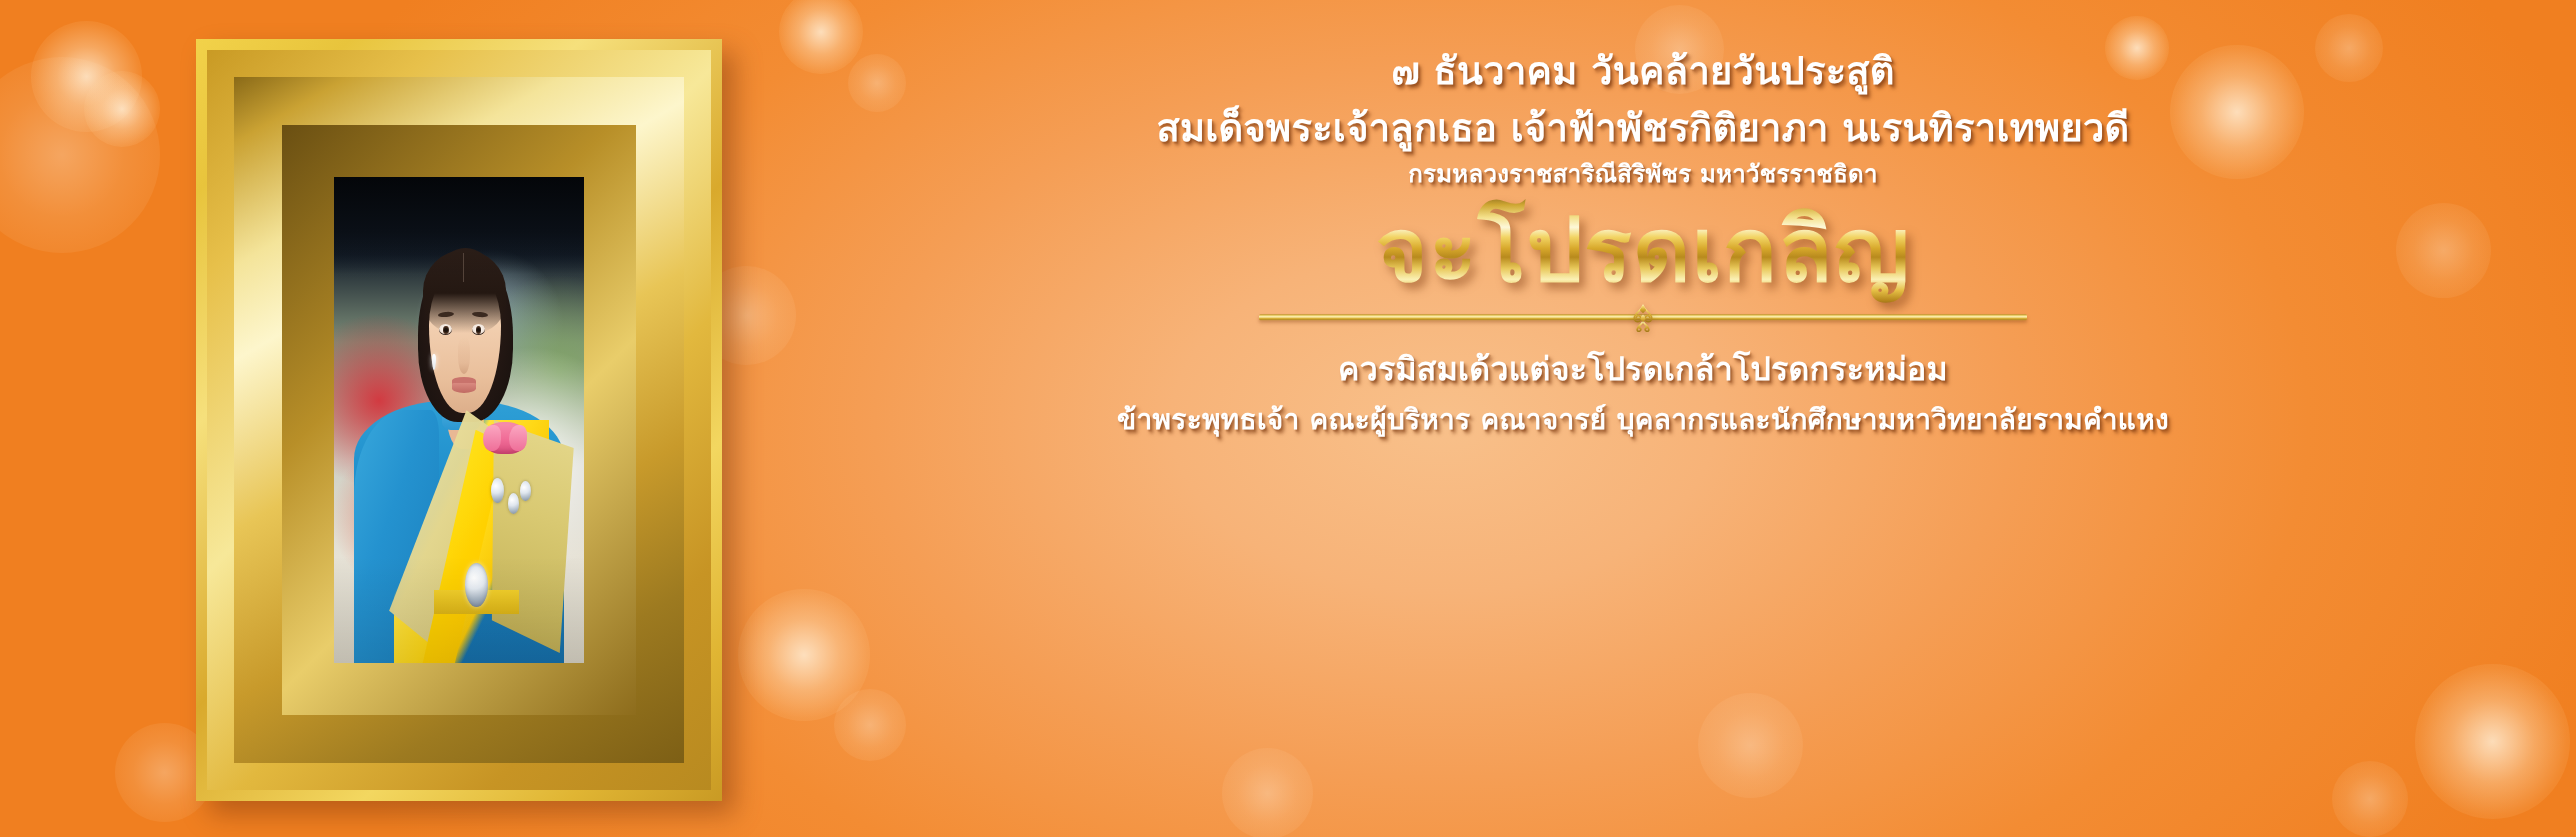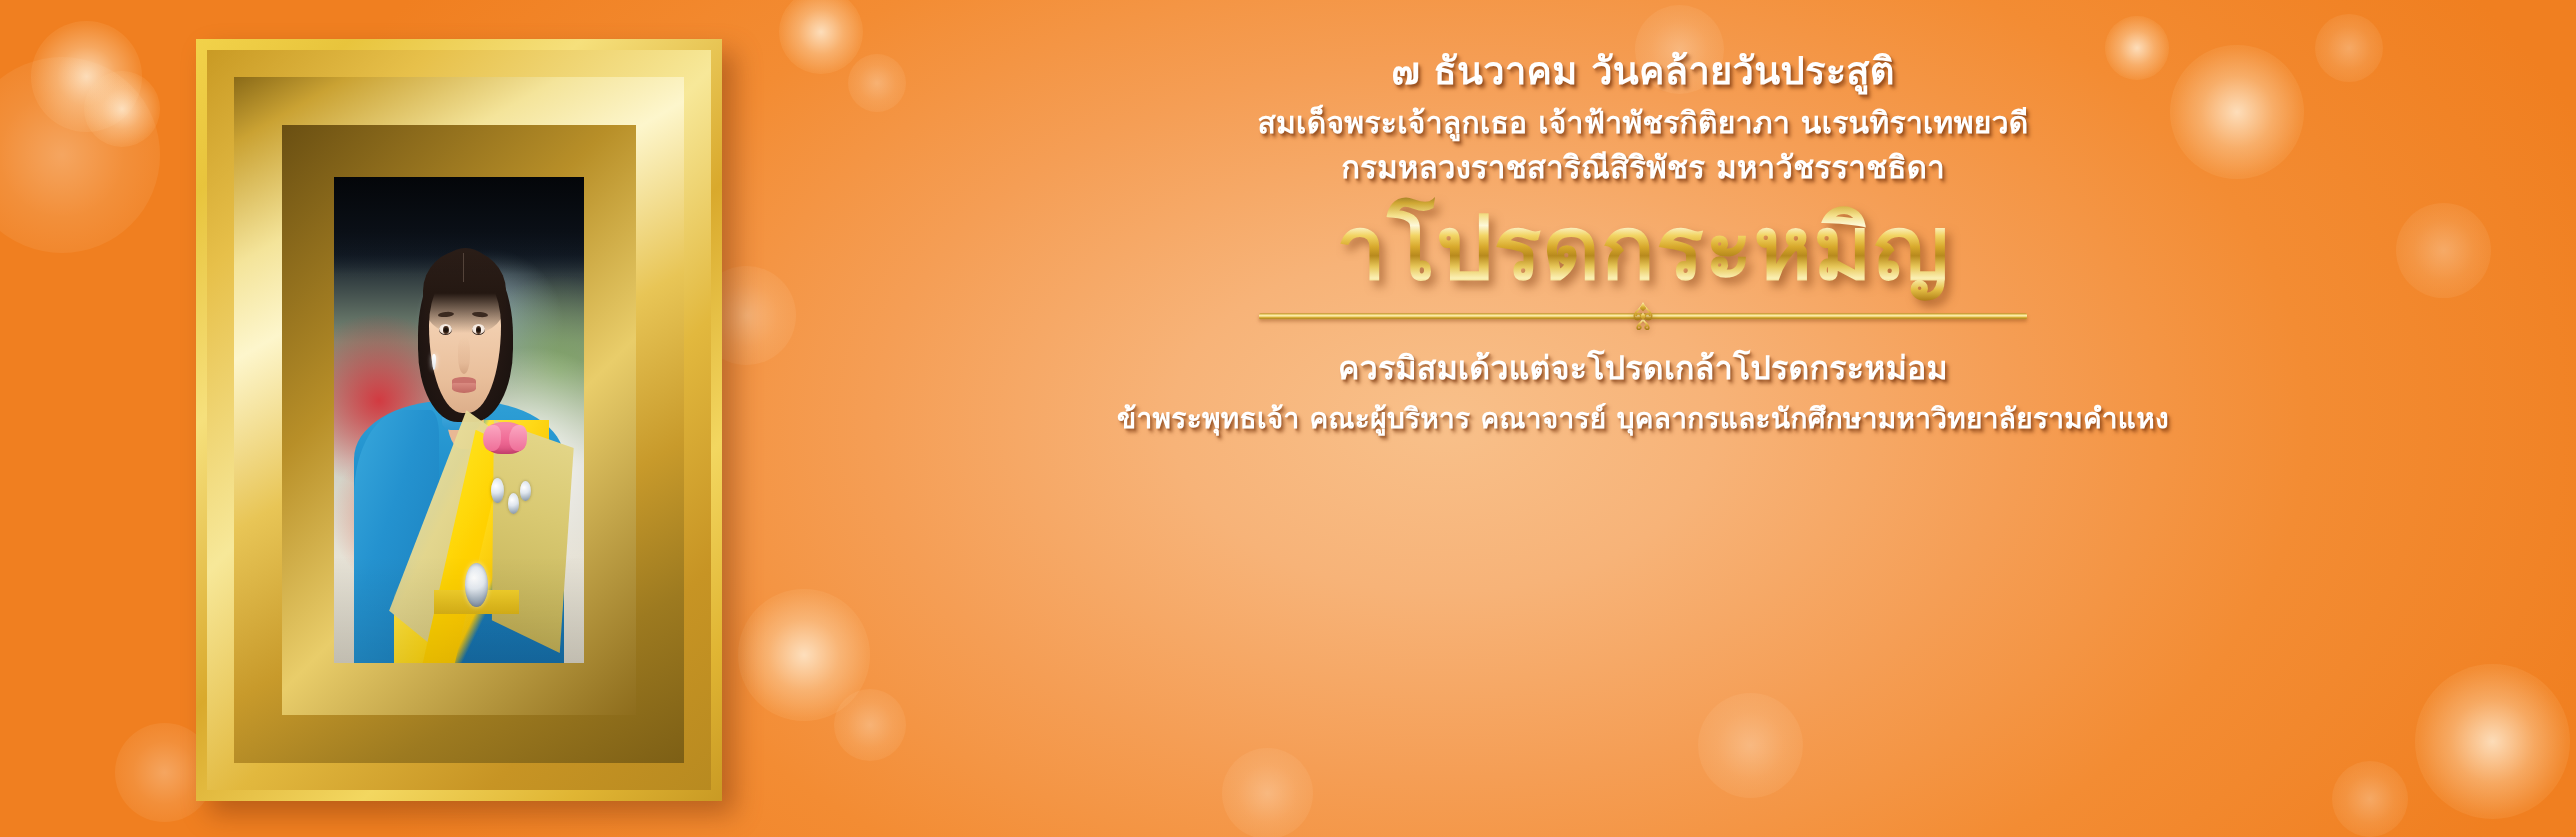--- a/index.html
+++ b/index.html
@@ -216,22 +216,22 @@
     color:#ffffff;
     font-weight:700;
     letter-spacing:0.3px;
     text-align:center;
     white-space:nowrap;
     text-shadow:
       3.1px 3.6px 3.6px rgba(120,52,12,0.55),
       1.5px 1.5px 1.5px rgba(120,52,12,0.4);
   }
   #line-date   { font-size:38px; line-height:1.28; }
-  #line-name1  { font-size:30px; line-height:1.28; margin-top:8.2px; }
-  #line-name2  { font-size:31px; line-height:1.28; margin-top:6.2px; }
+  #line-name1  { font-size:38px; line-height:1.28; margin-top:8.2px; }
+  #line-name2  { font-size:24px; line-height:1.28; margin-top:6.2px; }
 
   #long-live-wrap {
     margin-top:5.2px;
     position:relative;
     display:flex; justify-content:center; align-items:center;
   }
   #line-longlive {
     font-size:89px;
     font-weight:700;
     line-height:1.25;
@@ -353,21 +353,21 @@
 
   <div id="content">
 
     <div class="tline" id="line-date">๗ ธันวาคม วันคล้ายวันประสูติ</div>
 
     <div class="tline" id="line-name1">สมเด็จพระเจ้าลูกเธอ เจ้าฟ้าพัชรกิติยาภา นเรนทิราเทพยวดี</div>
 
     <div class="tline" id="line-name2">กรมหลวงราชสาริณีสิริพัชร มหาวัชรราชธิดา</div>
 
     <div id="long-live-wrap">
-      <div id="line-longlive">าโปรดกระหมิญ</div>
+      <div id="line-longlive">จะโปรดเกลิญ</div>
     </div>
 
     <div id="divider">
       <div class="bar"></div>
       <svg class="orn" viewBox="0 0 120 56">
         <defs>
           <linearGradient id="og" x1="0" y1="0" x2="0" y2="1">
             <stop offset="0%" stop-color="#fff3c0"></stop>
             <stop offset="30%" stop-color="#f0d268"></stop>
             <stop offset="58%" stop-color="#d4a830"></stop>

